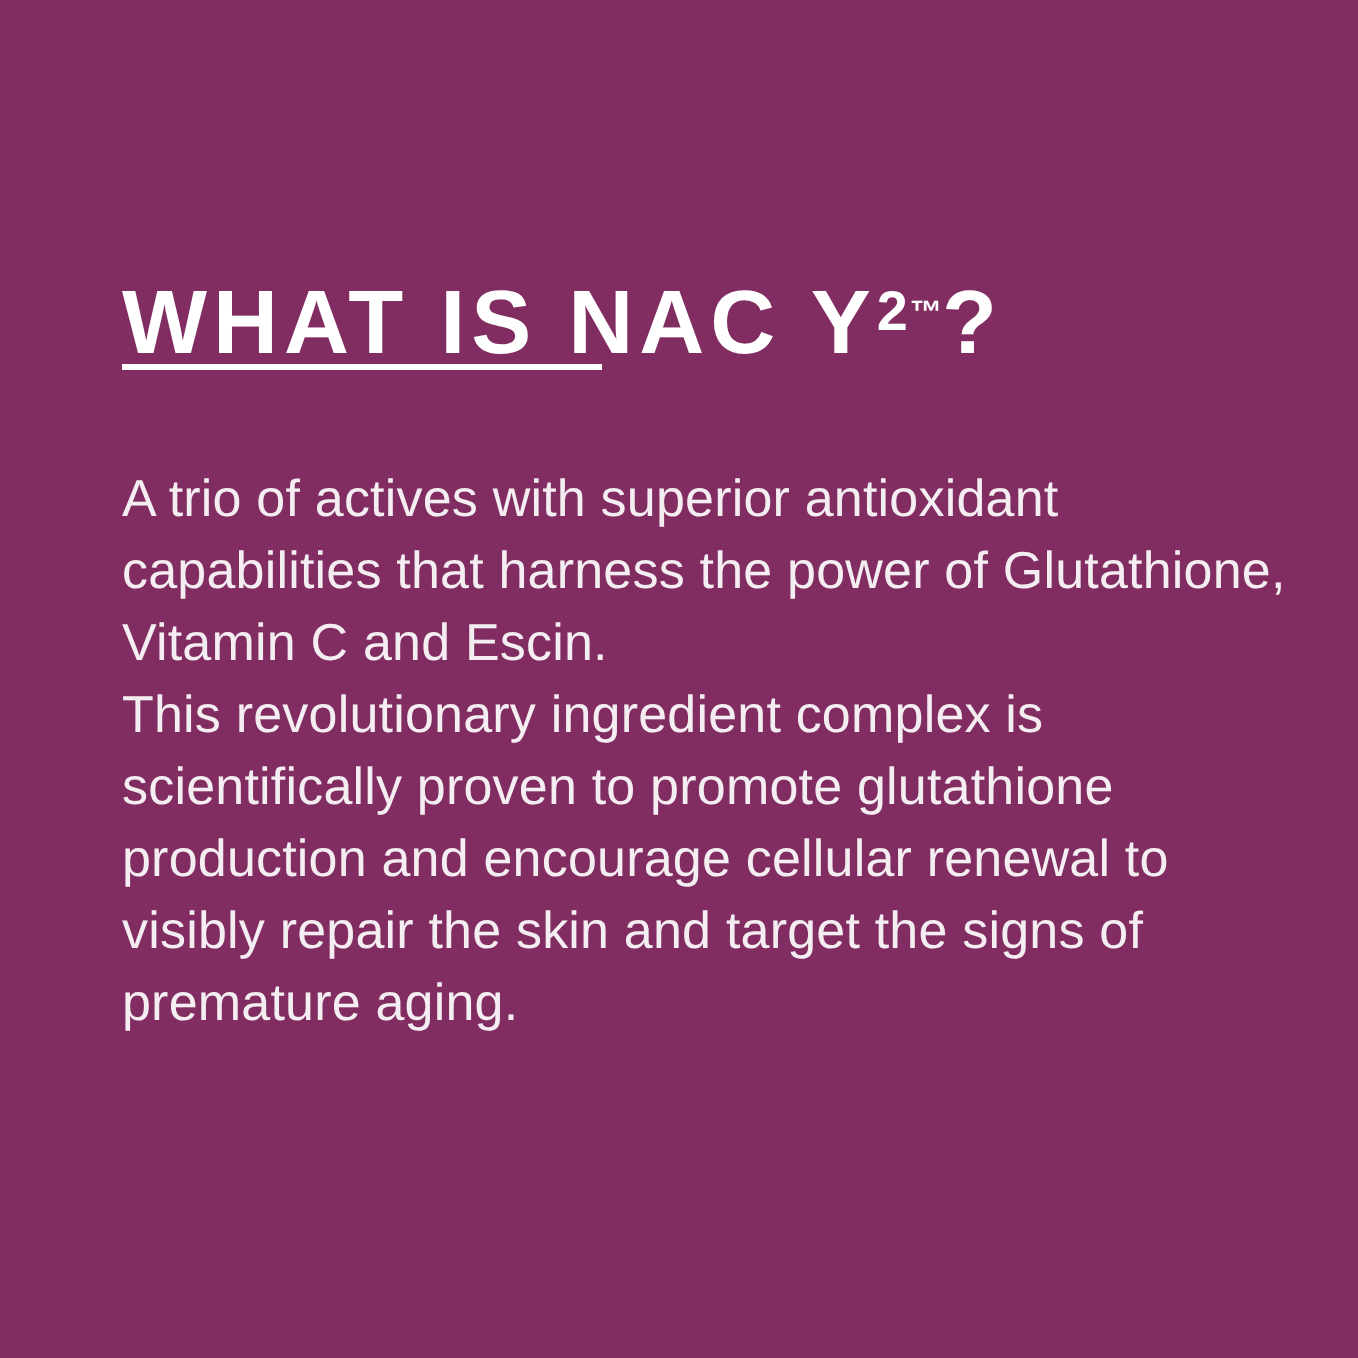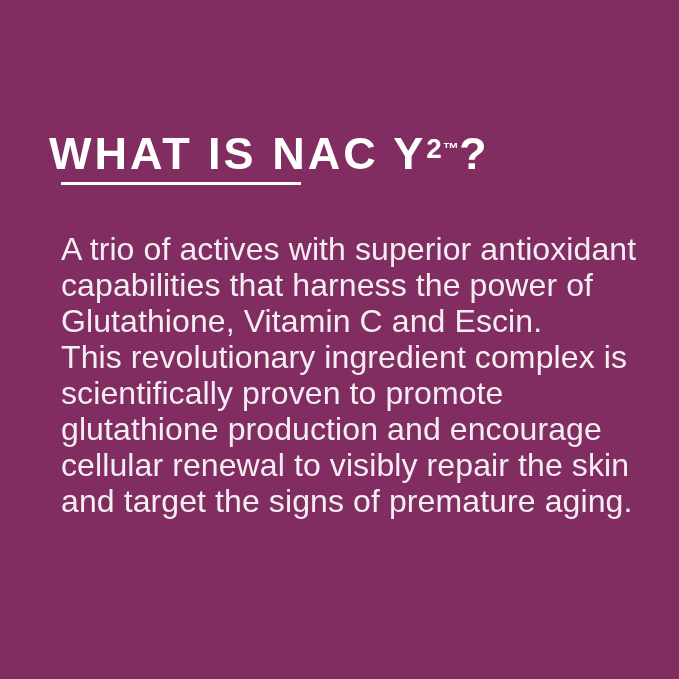--- a/index.html
+++ b/index.html
@@ -20,28 +20,28 @@
     position: relative;
     width: 679px;
     height: 679px;
     box-sizing: border-box;
     background: #822d61;
     padding: 0 48px 0 61px;
   }
 
   .heading {
     position: absolute;
-    left: 49px;
+    left: 61px;
     top: 122px;
     margin: 0;
     color: #ffffff;
     font-size: 45px;
     font-weight: bold;
     letter-spacing: 3.0px;
-    line-height: 52px;
+    line-height: 68px;
     white-space: nowrap;
   }
 
   .heading .sup {
     font-size: 0.62em;
     vertical-align: 0.42em;
     letter-spacing: 1px;
   }
 
   .heading .tm {
@@ -66,21 +66,21 @@
   .body-copy {
     position: absolute;
     left: 61px;
     top: 231px;
     width: 582px;
   }
 
   .body-copy p {
     margin: 0;
     color: #f4eef2;
-    font-size: 32px;
+    font-size: 26px;
     line-height: 36px;
     font-weight: normal;
     letter-spacing: 0.1px;
   }
 
   .body-copy p.para-spaced {
   }
 </style>
 </head>
 <body>

